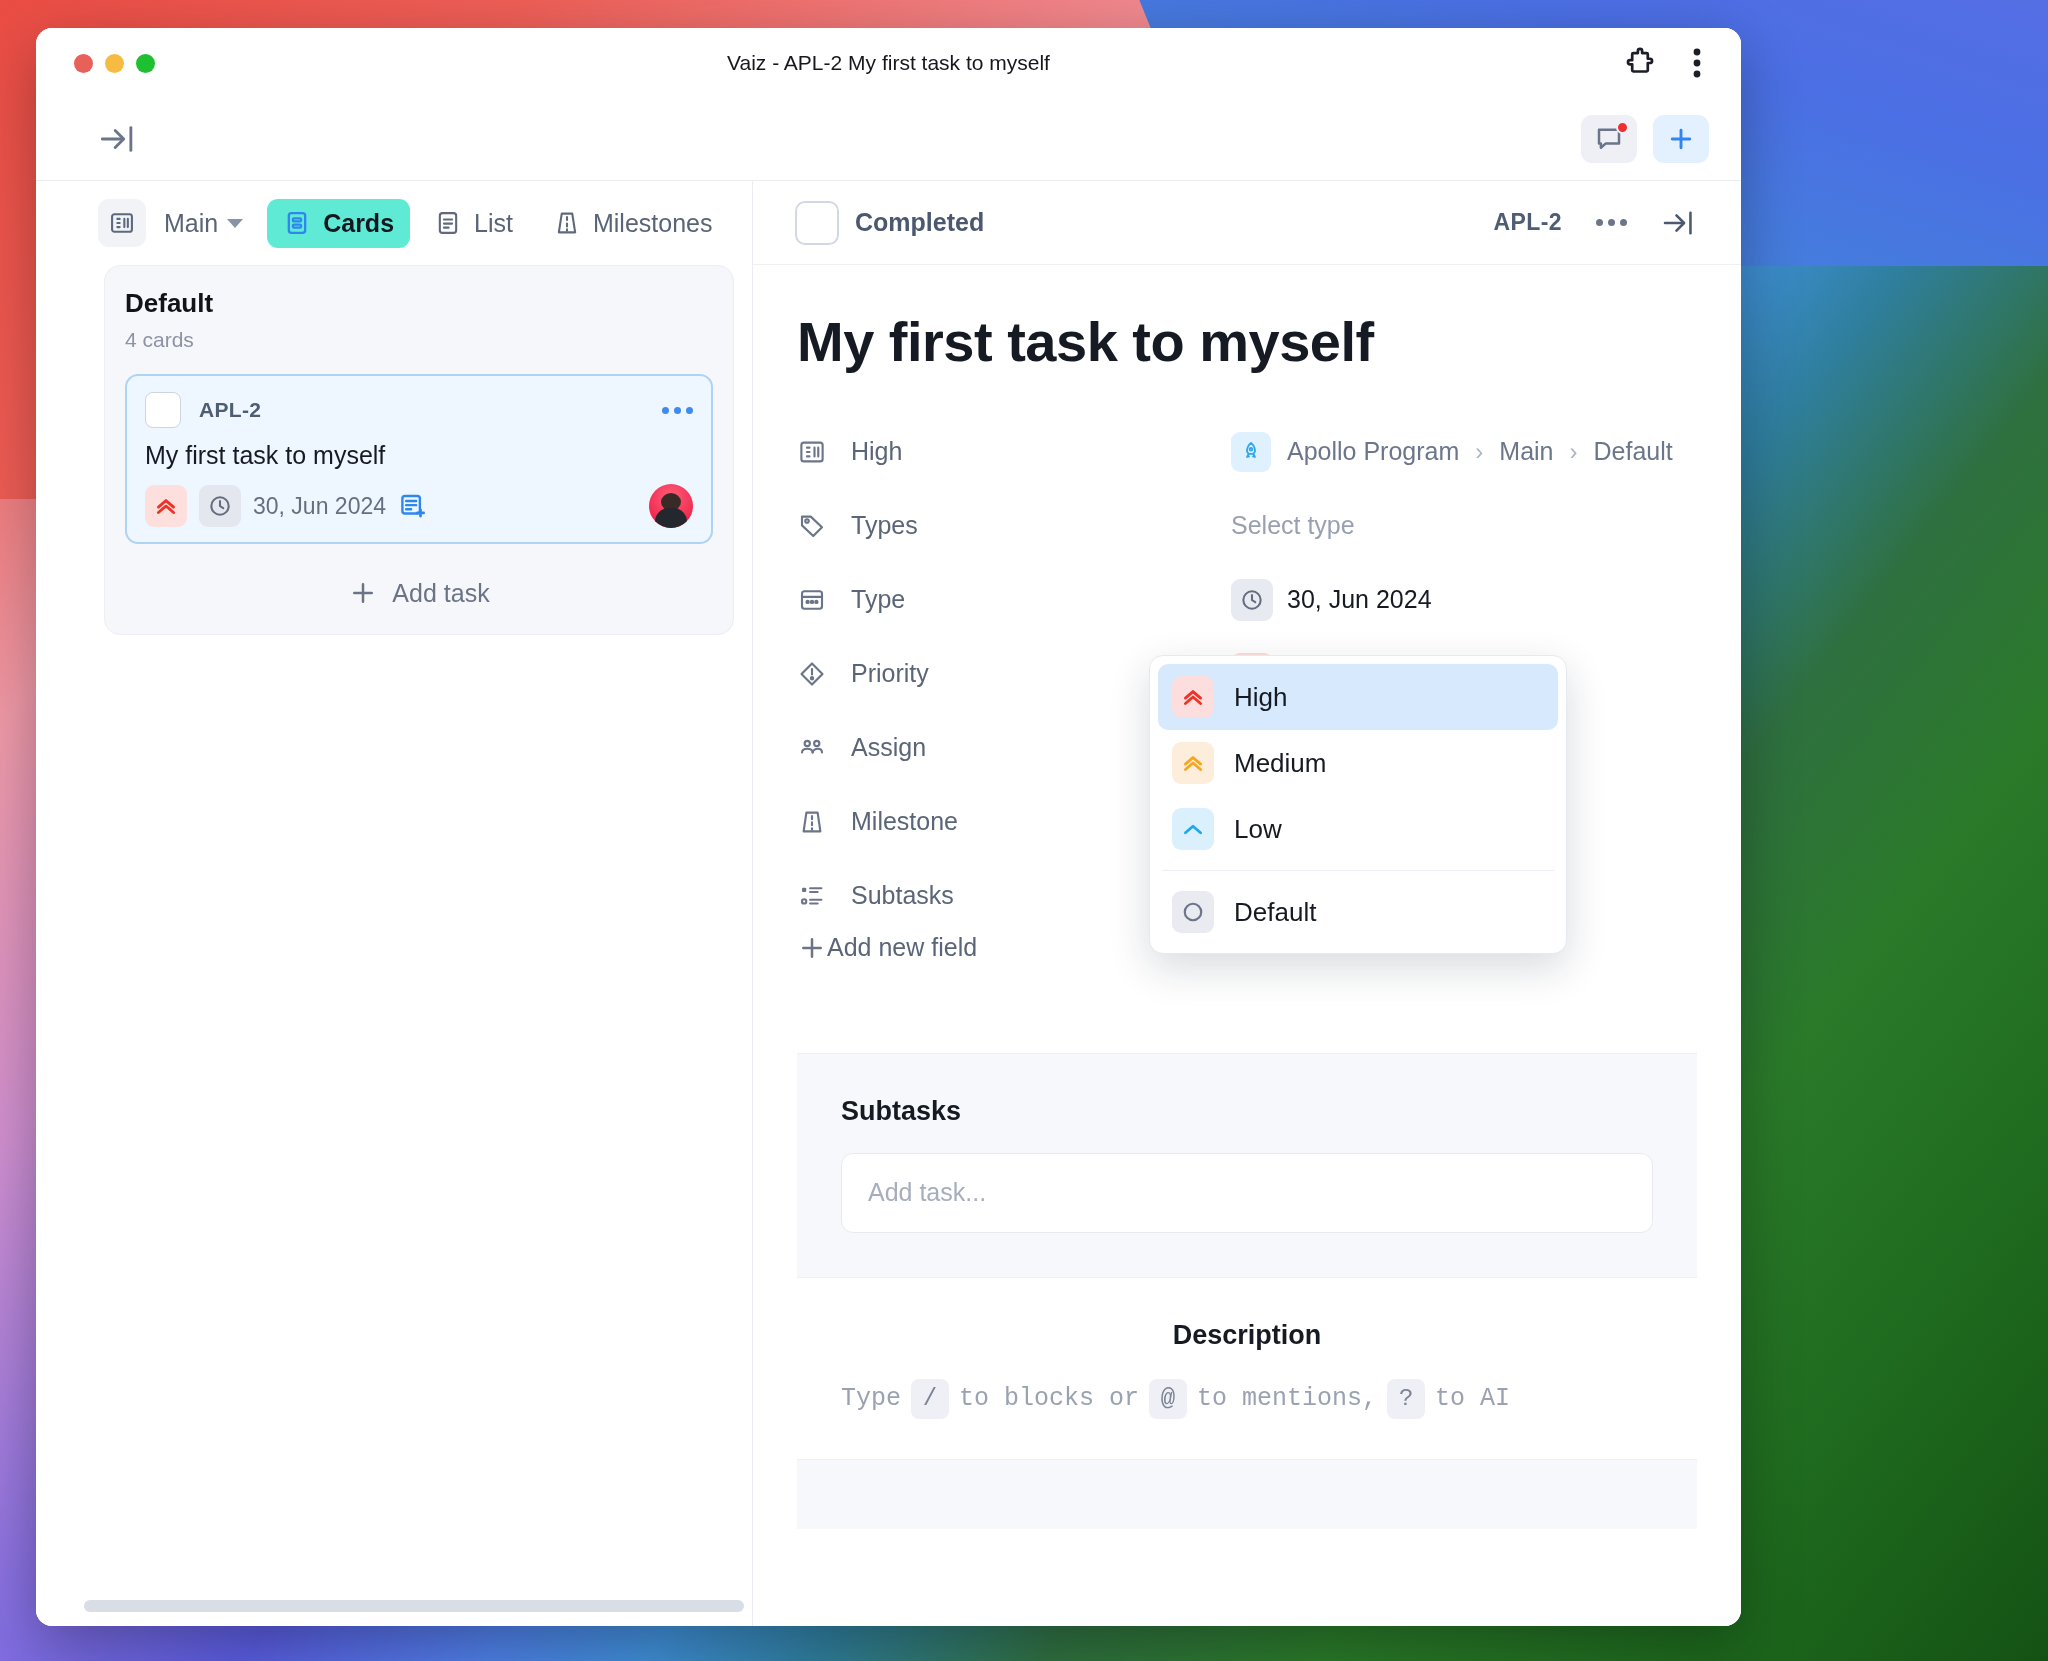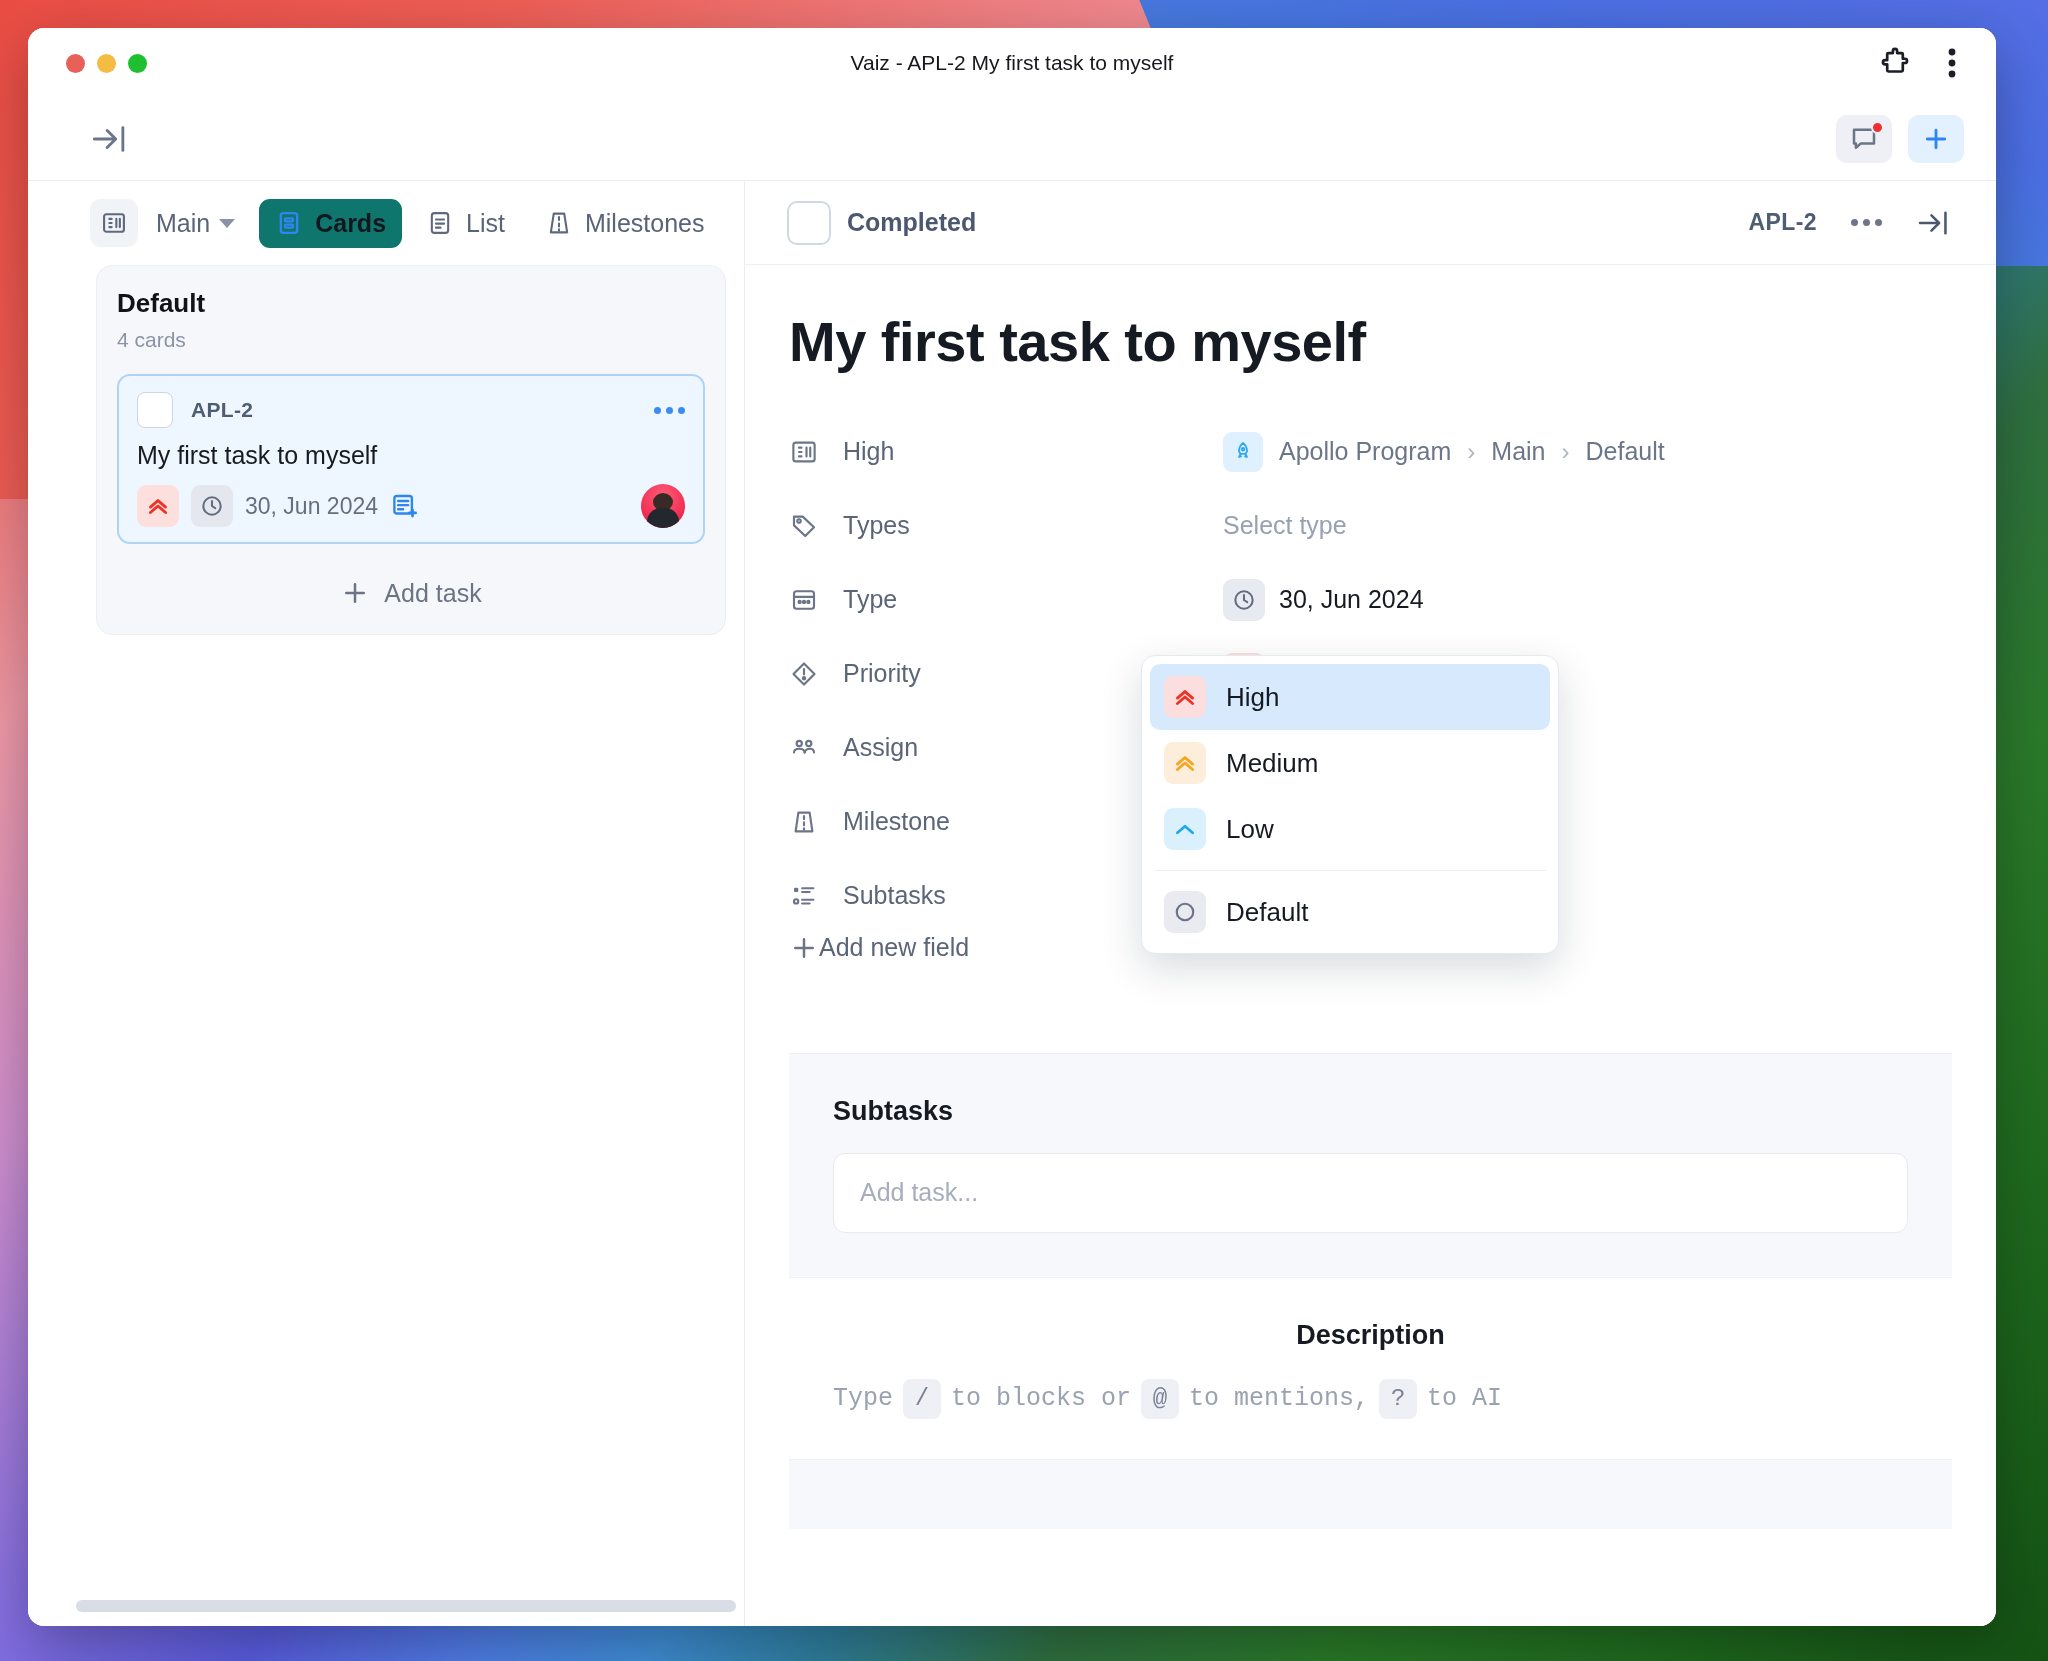--- a/index.html
+++ b/index.html
@@ -47,22 +47,22 @@
     position: absolute;
     right: -10%; top: -20%;
     width: 55%; height: 36%;
     background: linear-gradient(200deg, #6a6ce6 0%, #4b6fe4 60%, #3f8ad6 100%);
     transform: skewX(22deg);
   }
 
   
   #window {
     position: absolute;
-    left: 28px; top: 28px;
-    width: 1968px;
+    left: 36px; top: 28px;
+    width: 1705px;
     height: 1598px;
     background: #ffffff;
     border-radius: 16px;
     box-shadow: 0 18px 60px rgba(0,0,0,.30);
     overflow: hidden;
     z-index: 5;
     display: flex;
     flex-direction: column;
   }
 
@@ -164,21 +164,21 @@
   .vt {
     display: flex; align-items: center; gap: 12px;
     padding: 10px 16px;
     border-radius: 11px;
     font-size: 25px;
     color: #5a6478;
     cursor: pointer;
     flex: 0 0 auto;
   }
   .vt.main-sel { color: #5a6478; gap: 9px; padding-left: 10px; }
-  .vt.active { background: #0f766e; color: #141720; font-weight: 600; }
+  .vt.active { background: #5eead4; color: #141720; font-weight: 600; }
   .caret { width: 0;height:0;border-left:8px solid transparent;border-right:8px solid transparent;border-top:9px solid #8a93a6; }
 
   
   #boardcanvas {
     flex: 1 1 auto;
     position: relative;
     padding: 0 0 0 68px;
     overflow: hidden;
   }
   #column {

